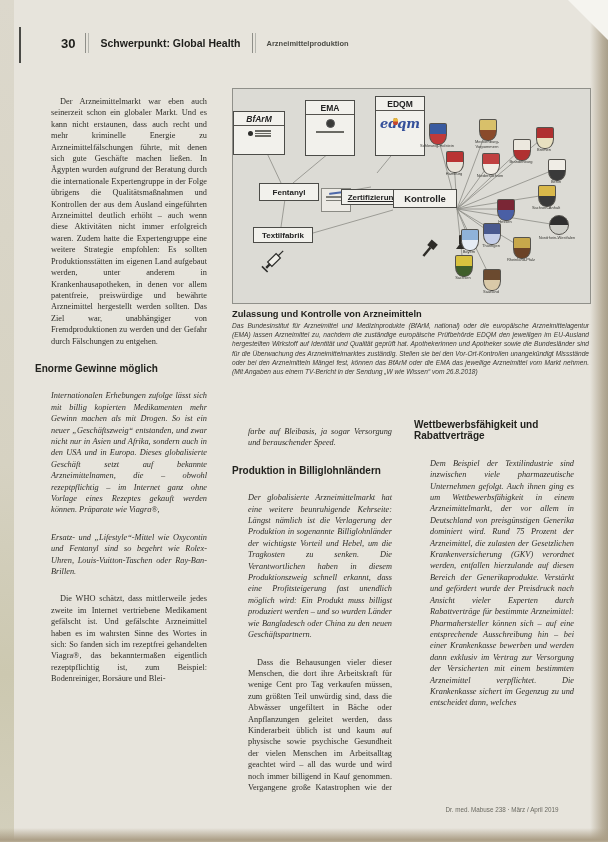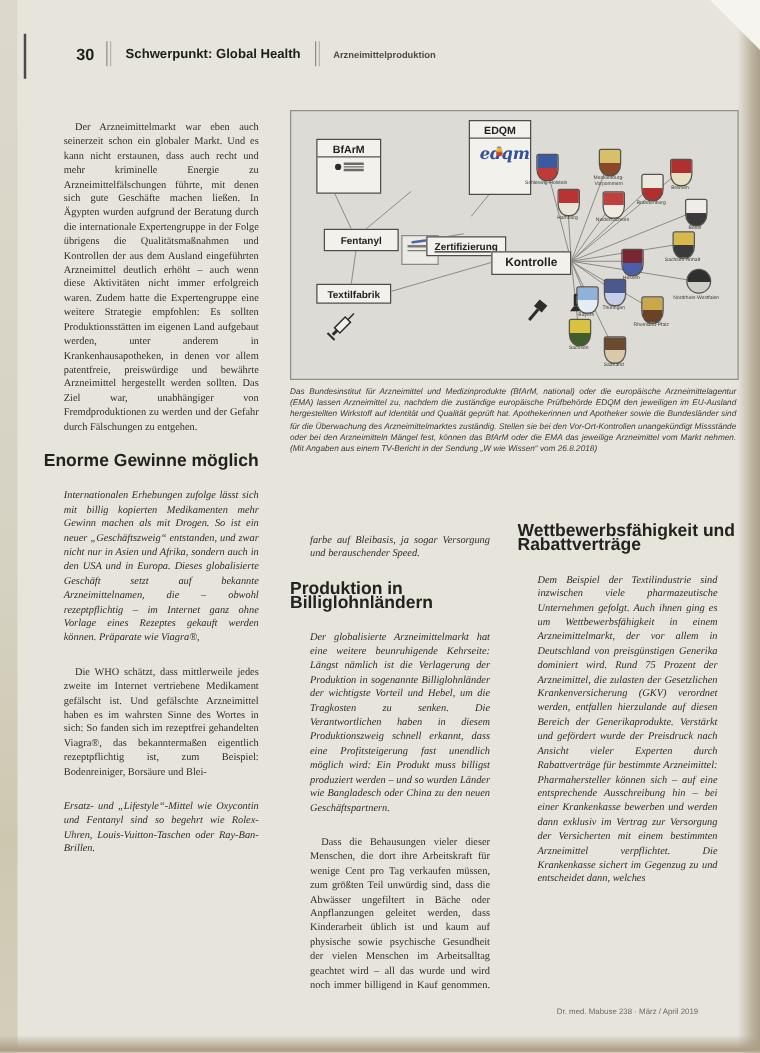--- a/index.html
+++ b/index.html
@@ -30,21 +30,21 @@
   .header .topic{font-size:7.5px;font-weight:bold;color:#4c4c46;padding:0 10px;}
 
   
   .col{position:absolute;overflow:hidden;text-align:justify;
     font-size:8.3px;line-height:11.4px;color:#2f2e29;}
   .col-left{left:35px;top:80px;width:188px;height:738px;}
   .col-mid{left:232px;top:410px;width:176px;height:382px;}
   .col-right{left:414px;top:410px;width:176px;height:382px;}
   .para{margin:16px;text-indent:9px;}
   .para.noindent{text-indent:0;font-style:italic;}
-  .subhead{font-family:"Liberation Sans", sans-serif;font-size:14px;font-weight:bold;
+  .subhead{font-family:"Liberation Sans", sans-serif;font-size:10px;font-weight:bold;
     color:#22221e;margin:9px 0 3px 0;text-align:left;}
   .pullquote{font-family:"Liberation Sans", sans-serif;font-weight:bold;
     font-size:15.5px;line-height:22px;color:#26251f;text-align:left;margin:13px 0 12px 0;}
 
   
   .figure-box{position:absolute;left:232px;top:88px;width:357px;height:214px;
     background:#dcdbd5;border:1px solid #90908a;}
   .diagram{position:absolute;left:0;top:0;width:357px;height:214px;}
   .nodebox{position:absolute;background:#f2f1ec;border:1px solid #4c4c48;
     font-family:"Liberation Sans", sans-serif;font-weight:bold;color:#222;
@@ -98,22 +98,22 @@
   <span class="section">Schwerpunkt: Global Health</span>
   <span class="sep"></span>
   <span class="sep2"></span>
   <span class="topic">Arzneimittelproduktion</span>
 </div>
 
 <div class="col col-left">
   <p class="para">Der Arzneimittelmarkt war eben auch seinerzeit schon ein globaler Markt. Und es kann nicht erstaunen, dass auch recht und mehr kriminelle Energie zu Arzneimittelfälschungen führte, mit denen sich gute Geschäfte machen ließen. In Ägypten wurden aufgrund der Beratung durch die internationale Expertengruppe in der Folge übrigens die Qualitätsmaßnahmen und Kontrollen der aus dem Ausland eingeführten Arzneimittel deutlich erhöht – auch wenn diese Aktivitäten nicht immer erfolgreich waren. Zudem hatte die Expertengruppe eine weitere Strategie empfohlen: Es sollten Produktionsstätten im eigenen Land aufgebaut werden, unter anderem in Krankenhausapotheken, in denen vor allem patentfreie, preiswürdige und bewährte Arzneimittel hergestellt werden sollten. Das Ziel war, unabhängiger von Fremdproduktionen zu werden und der Gefahr durch Fälschungen zu entgehen.</p>
   <h3 class="subhead">Enorme Gewinne möglich</h3>
   <p class="para noindent">Internationalen Erhebungen zufolge lässt sich mit billig kopierten Medikamenten mehr Gewinn machen als mit Drogen. So ist ein neuer „Geschäftszweig“ entstanden, und zwar nicht nur in Asien und Afrika, sondern auch in den USA und in Europa. Dieses globalisierte Geschäft setzt auf bekannte Arzneimittelnamen, die – obwohl rezeptpflichtig – im Internet ganz ohne Vorlage eines Rezeptes gekauft werden können. Präparate wie Viagra®,</p>
+  <p class="para noindent">Ersatz- und „Lifestyle“-Mittel wie Oxycontin und Fentanyl sind so begehrt wie Rolex-Uhren, Louis-Vuitton-Taschen oder Ray-Ban-Brillen.</p>
   <p class="para">Die WHO schätzt, dass mittlerweile jedes zweite im Internet vertriebene Medikament gefälscht ist. Und gefälschte Arzneimittel haben es im wahrsten Sinne des Wortes in sich: So fanden sich im rezeptfrei gehandelten Viagra®, das bekanntermaßen eigentlich rezeptpflichtig ist, zum Beispiel: Bodenreiniger, Borsäure und Blei-</p>
-  <p class="para noindent">Ersatz- und „Lifestyle“-Mittel wie Oxycontin und Fentanyl sind so begehrt wie Rolex-Uhren, Louis-Vuitton-Taschen oder Ray-Ban-Brillen.</p>
 </div>
 
 <div class="figure-box">
   <div class="diagram" id="fig-canvas">
       <svg width="357" height="214" style="position: absolute; left: 0px; top: 0px;">
         <line x1="33" y1="62" x2="48" y2="94" stroke="#8b8b85" stroke-width="0.8"></line>
         <line x1="96" y1="64" x2="60" y2="94" stroke="#8b8b85" stroke-width="0.8"></line>
         <line x1="162" y1="62" x2="144" y2="84" stroke="#8b8b85" stroke-width="0.8"></line>
         <line x1="138" y1="98" x2="114" y2="102" stroke="#8b8b85" stroke-width="0.8"></line>
         <line x1="52" y1="110" x2="48" y2="138" stroke="#8b8b85" stroke-width="0.8"></line>
@@ -128,51 +128,60 @@
         <line x1="224" y1="120" x2="313" y2="106" stroke="#8b8b85" stroke-width="0.8"></line>
         <line x1="224" y1="120" x2="272" y2="120" stroke="#8b8b85" stroke-width="0.8"></line>
         <line x1="224" y1="120" x2="258" y2="144" stroke="#8b8b85" stroke-width="0.8"></line>
         <line x1="224" y1="120" x2="288" y2="158" stroke="#8b8b85" stroke-width="0.8"></line>
         <line x1="224" y1="120" x2="324" y2="136" stroke="#8b8b85" stroke-width="0.8"></line>
         <line x1="224" y1="120" x2="236" y2="150" stroke="#8b8b85" stroke-width="0.8"></line>
         <line x1="224" y1="120" x2="230" y2="176" stroke="#8b8b85" stroke-width="0.8"></line>
         <line x1="224" y1="120" x2="258" y2="190" stroke="#8b8b85" stroke-width="0.8"></line>
       </svg>
 
-    <div class="nodebox agency" style="left:20px;top:22px;width:50px;height:40px;">
+    <div class="nodebox agency" style="left:0;top:22px;width:50px;height:40px;font-style:italic;">
       <span class="ttl">BfArM</span>
       <span class="logo-row">
         <span class="logo-dot"></span>
         <span class="logo-lines">
             <i></i>
             <i></i>
             <i></i>
           </span>
       </span>
     </div>
 
-
-    <div class="nodebox agency" style="left:142px;top:7px;width:48px;height:56px;align-items:flex-end;">
+    <div class="nodebox agency" style="left:72px;top:11px;width:48px;height:52px;">
+      <span class="ttl">EMA</span>
+      <span class="logo-row">
+        <span class="logo-dot" style="width:7px;height:7px;border:1px solid #555;background:#3a3a38;"></span>
+      </span>
+      <span class="logo-lines" style="margin-top:3px;">
+          <i style="width:28px;"></i>
+        </span>
+    </div>
+
+    <div class="nodebox agency" style="left:142px;top:7px;width:48px;height:56px;">
       <span class="ttl">EDQM</span>
       <span class="edqm-script">
         <span>edqm</span><span class="blob"></span>
       </span>
     </div>
 
     <div class="nodebox label-box" style="left:26px;top:94px;width:58px;height:16px;">Fentanyl</div>
 
     <div class="mini-logo">
       <span class="sw" style="display:block;margin:2px auto 0;"></span>
         <i></i>
         <i></i>
     </div>
 
     <div class="nodebox label-box" style="left:108px;top:100px;width:62px;height:14px;text-decoration:underline;">Zertifizierung</div>
 
-    <div class="nodebox kontrolle" style="left:160px;top:112px;width:62px;height:17px;">Kontrolle</div>
+    <div class="nodebox kontrolle" style="left:160px;top:100px;width:62px;height:17px;">Kontrolle</div>
 
     <div class="nodebox label-box" style="left:20px;top:138px;width:58px;height:14px;">Textilfabrik</div>
 
     <svg width="30" height="30" style="position:absolute;left:26px;top:156px;">
       <g transform="rotate(-45 15 15)">
         <rect x="9" y="12" width="12" height="6" fill="#f0efe9" stroke="#2c2c2a" stroke-width="1.2"></rect>
         <line x1="21" y1="15" x2="28" y2="15" stroke="#2c2c2a" stroke-width="1.2"></line>
         <line x1="4" y1="15" x2="9" y2="15" stroke="#2c2c2a" stroke-width="2.4"></line>
         <line x1="2" y1="11" x2="2" y2="19" stroke="#2c2c2a" stroke-width="1.6"></line>
       </g>
@@ -217,20 +226,21 @@
       <div class="state-shield" style="left: 228px; top: 140px; background: linear-gradient(rgb(143, 178, 217) 52%, rgb(230, 236, 244) 52%);"></div>
       <div class="state-label" style="left: 213px; top: 161px;">Bayern</div>
       <div class="state-shield" style="left: 222px; top: 166px; background: linear-gradient(rgb(217, 194, 63) 52%, rgb(63, 94, 42) 52%);"></div>
       <div class="state-label" style="left: 207px; top: 187px;">Sachsen</div>
       <div class="state-shield" style="left: 250px; top: 180px; background: linear-gradient(rgb(107, 74, 47) 52%, rgb(217, 201, 168) 52%);"></div>
       <div class="state-label" style="left: 235px; top: 201px;">Saarland</div>
     </div>
 </div>
 
 <div class="caption">
+  <p class="cap-title">Zulassung und Kontrolle von Arzneimitteln</p>
   <p class="cap-text">Das Bundesinstitut für Arzneimittel und Medizinprodukte (BfArM, national) oder die europäische Arzneimittelagentur (EMA) lassen Arzneimittel zu, nachdem die zuständige europäische Prüfbehörde EDQM den jeweiligen im EU-Ausland hergestellten Wirkstoff auf Identität und Qualität geprüft hat. Apothekerinnen und Apotheker sowie die Bundesländer sind für die Überwachung des Arzneimittelmarktes zuständig. Stellen sie bei den Vor-Ort-Kontrollen unangekündigt Missstände oder bei den Arzneimitteln Mängel fest, können das BfArM oder die EMA das jeweilige Arzneimittel vom Markt nehmen. (Mit Angaben aus einem TV-Bericht in der Sendung „W wie Wissen“ vom 26.8.2018)</p>
 </div>
 
 <div class="col col-mid">
   <p class="para noindent">farbe auf Bleibasis, ja sogar Versorgung und berauschender Speed.</p>
   <h3 class="subhead">Produktion in Billiglohnländern</h3>
   <p class="para noindent">Der globalisierte Arzneimittelmarkt hat eine weitere beunruhigende Kehrseite: Längst nämlich ist die Verlagerung der Produktion in sogenannte Billiglohnländer der wichtigste Vorteil und Hebel, um die Tragkosten zu senken. Die Verantwortlichen haben in diesem Produktionszweig schnell erkannt, dass eine Profitsteigerung fast unendlich möglich wird: Ein Produkt muss billigst produziert werden – und so wurden Länder wie Bangladesch oder China zu den neuen Geschäftspartnern.</p>
   <p class="para">Dass die Behausungen vieler dieser Menschen, die dort ihre Arbeitskraft für wenige Cent pro Tag verkaufen müssen, zum größten Teil unwürdig sind, dass die Abwässer ungefiltert in Bäche oder Anpflanzungen geleitet werden, dass Kinderarbeit üblich ist und kaum auf physische sowie psychische Gesundheit der vielen Menschen im Arbeitsalltag geachtet wird – all das wurde und wird noch immer billigend in Kauf genommen. Vergangene große Katastrophen wie der Brand in einer Textilfabrik in Bangla-</p>
 </div>
 

